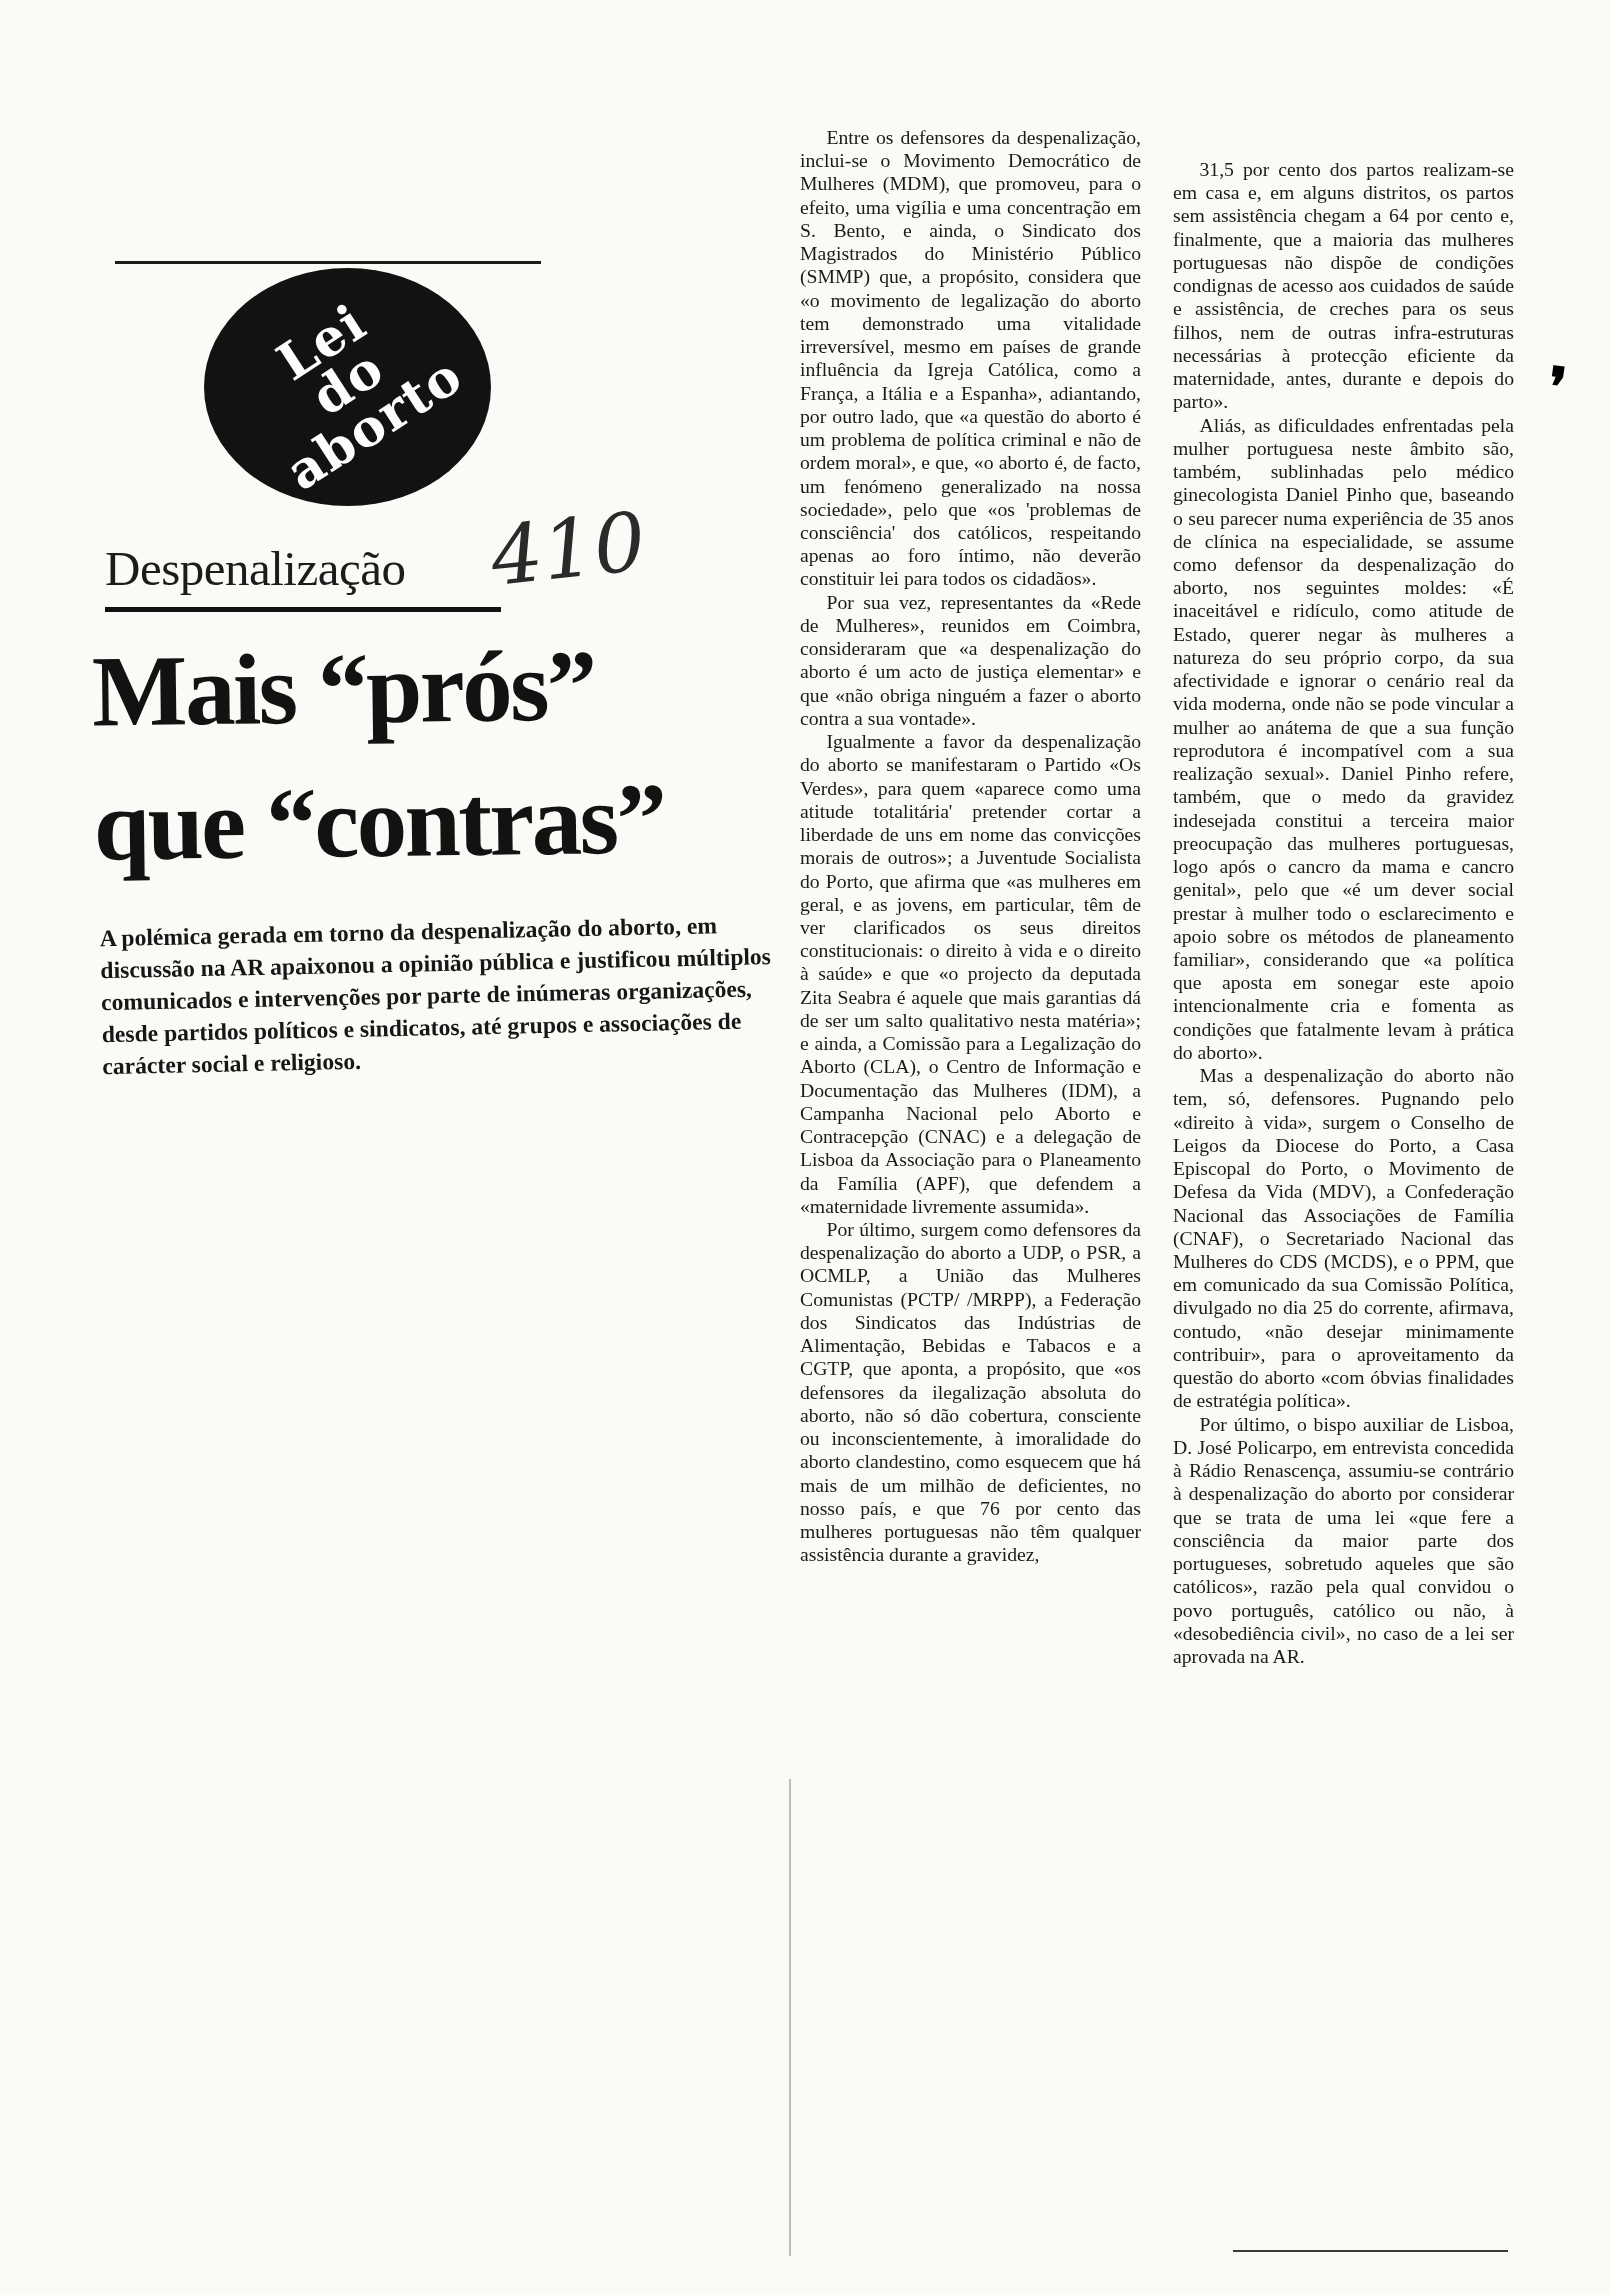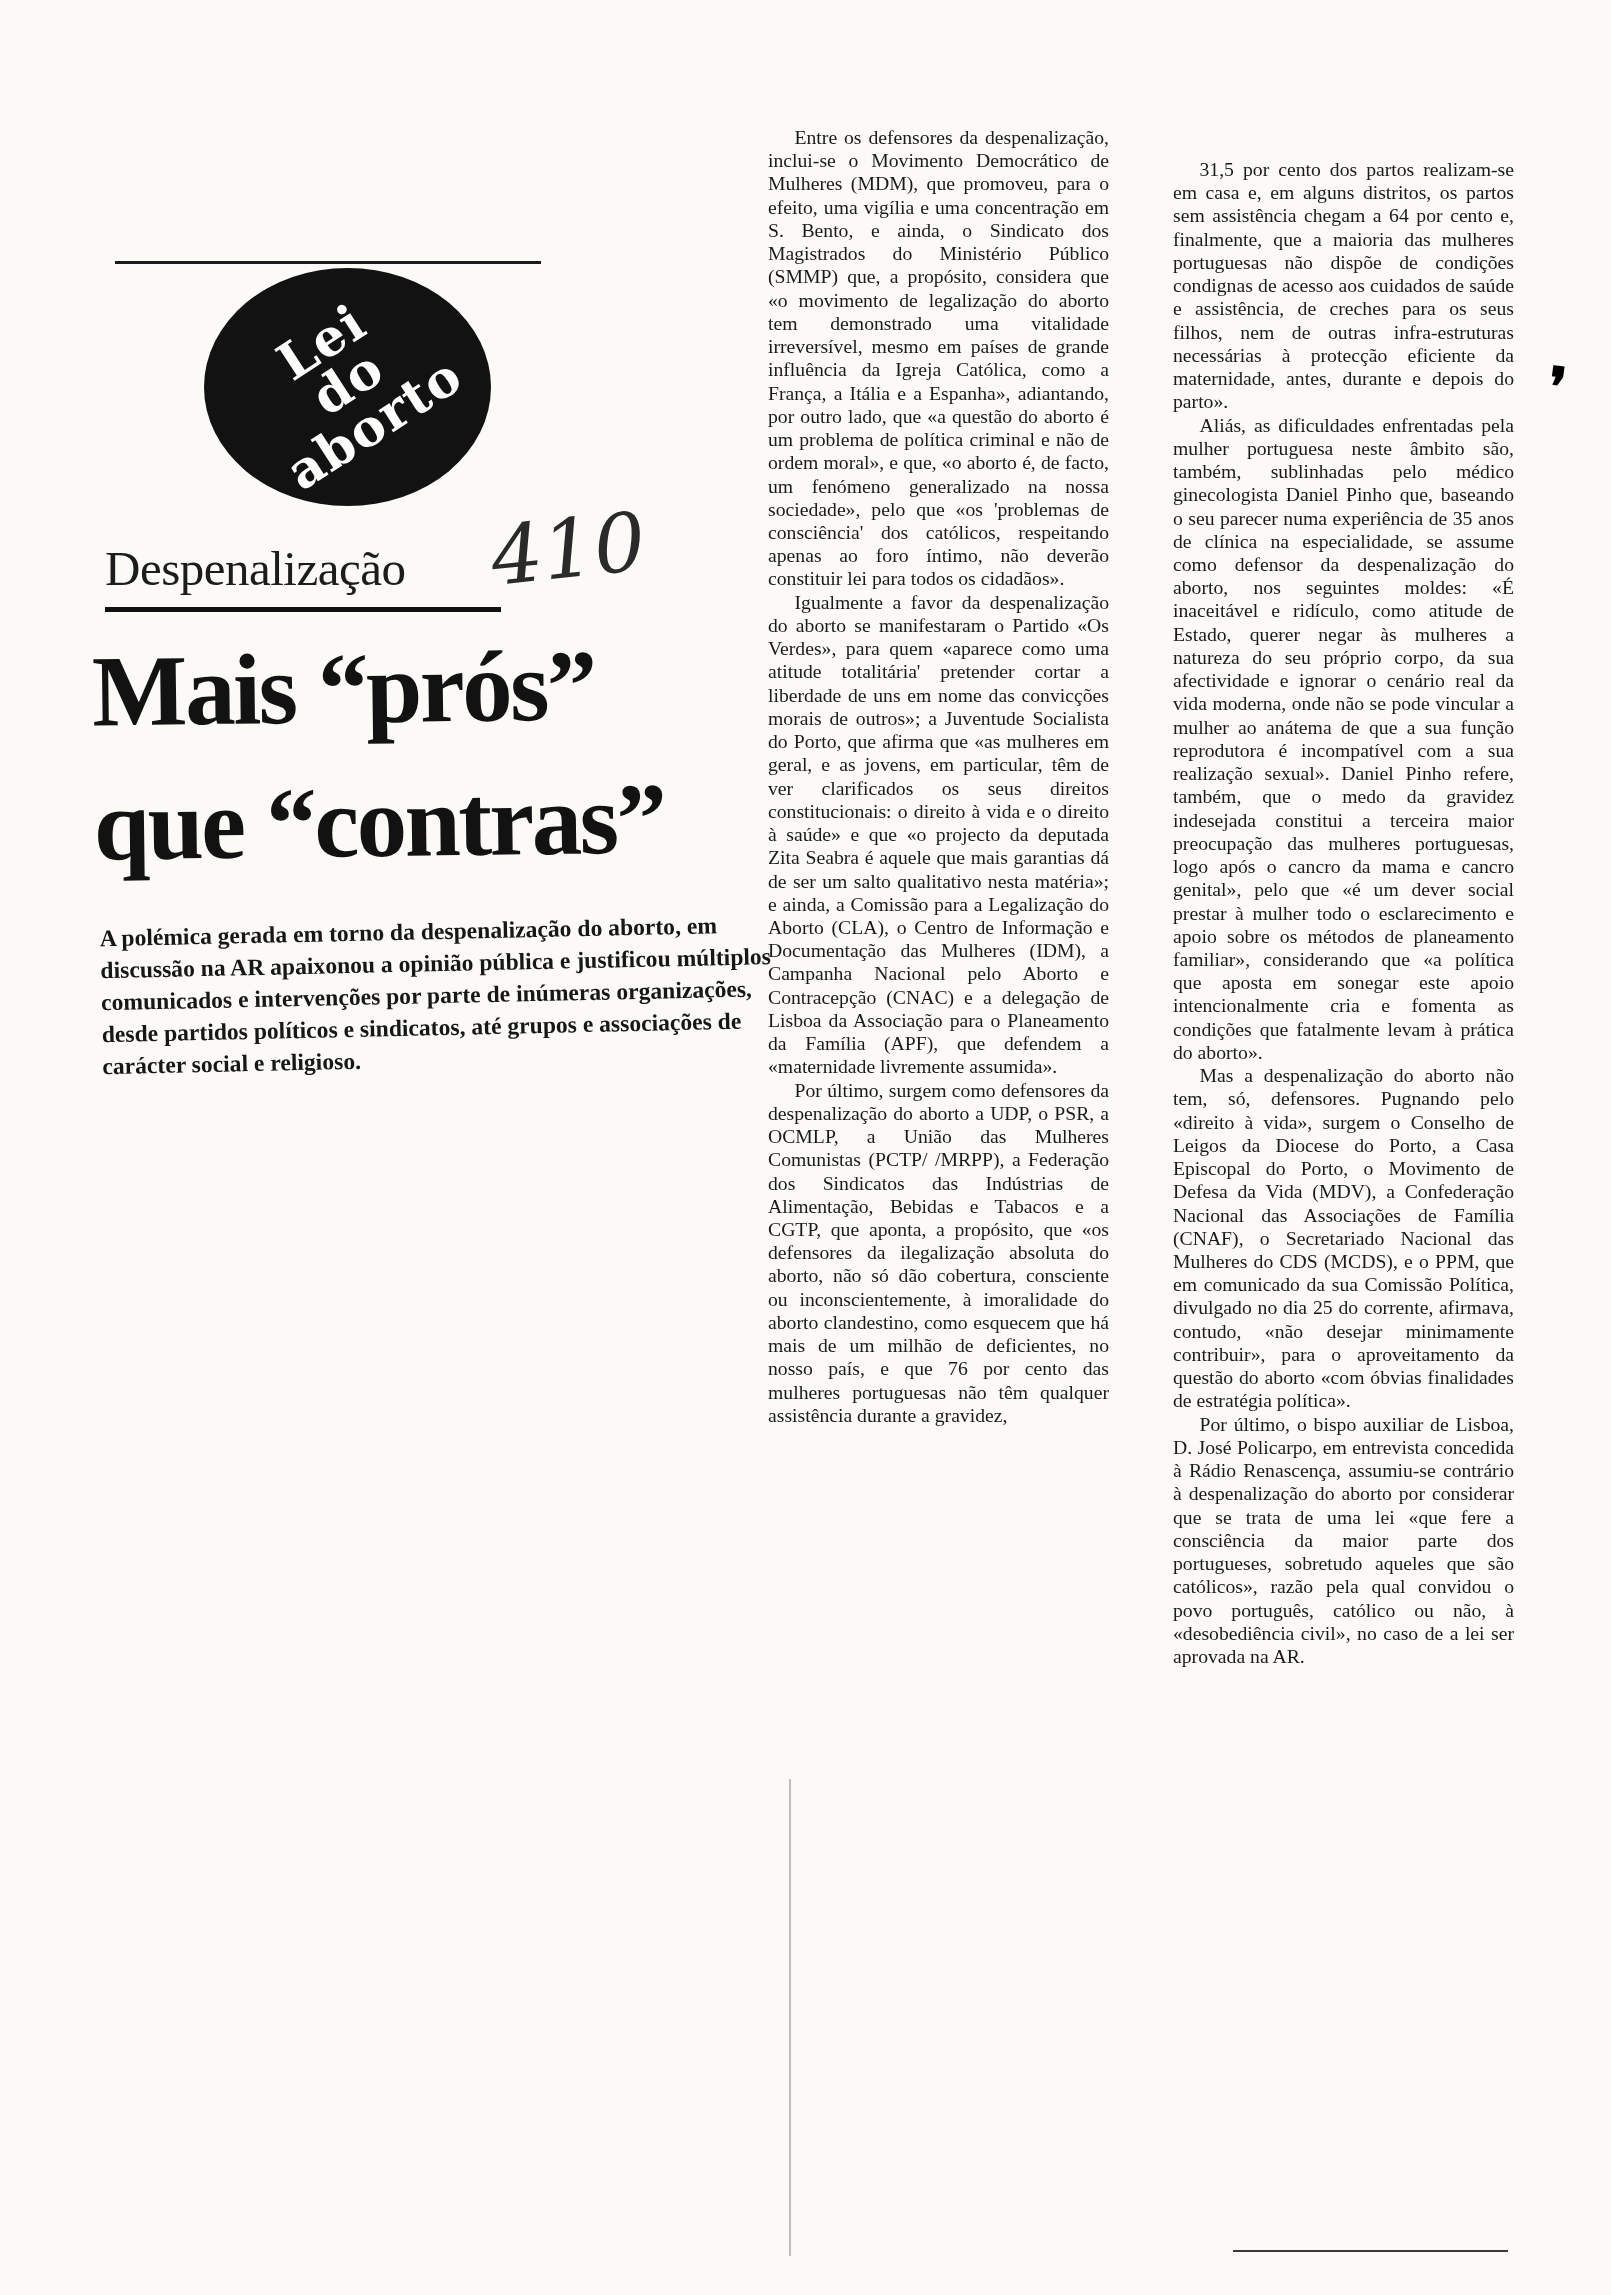--- a/index.html
+++ b/index.html
@@ -53,21 +53,21 @@
     font-size:23.6px; font-weight:bold; line-height:1.36;
     transform:rotate(-1.2deg); color:#171717;
   }
 
   
   .col {
     position:absolute; top:126px; width:341px;
     font-size:19.7px; line-height:1.18; text-align:justify;
     hyphens:auto; color:#1a1a1a;
   }
-  .col-1 { left:768px; }
+  .col-1 { left:800px; }
   .col-2 { left:1173px;margin-top:32px; }
   .col p { text-indent:26.5px; }
 </style>
 </head>
 <body>
 
 <div class="page">
 
   <div class="rule-top"></div>
 
@@ -85,20 +85,21 @@
 
   <h1 class="headline">
     <div>Mais “prós”</div>
     <div>que “contras”</div>
   </h1>
 
   <p class="lede">A polémica gerada em torno da despenalização do aborto, em discussão na AR apaixonou a opinião pública e justificou múltiplos comunicados e intervenções por parte de inúmeras organizações, desde partidos políticos e sindicatos, até grupos e associações de carácter social e religioso.</p>
 
   <div class="col col-1">
       <p>Entre os defensores da despenalização, inclui-se o Movimento Democrático de Mulheres (MDM), que promoveu, para o efeito, uma vigília e uma concentração em S. Bento, e ainda, o Sindicato dos Magistrados do Ministério Público (SMMP) que, a propósito, considera que «o movimento de legalização do aborto tem demonstrado uma vitalidade irreversível, mesmo em países de grande influência da Igreja Católica, como a França, a Itália e a Espanha», adiantando, por outro lado, que «a questão do aborto é um problema de política criminal e não de ordem moral», e que, «o aborto é, de facto, um fenómeno generalizado na nossa sociedade», pelo que «os 'problemas de consciência' dos católicos, respeitando apenas ao foro íntimo, não deverão constituir lei para todos os cidadãos».</p>
+      <p>Por sua vez, representantes da «Rede de Mulheres», reunidos em Coimbra, consideraram que «a despenalização do aborto é um acto de justiça elementar» e que «não obriga ninguém a fazer o aborto contra a sua vontade».</p>
       <p>Igualmente a favor da despenalização do aborto se manifestaram o Partido «Os Verdes», para quem «aparece como uma atitude totalitária' pretender cortar a liberdade de uns em nome das convicções morais de outros»; a Juventude Socialista do Porto, que afirma que «as mulheres em geral, e as jovens, em particular, têm de ver clarificados os seus direitos constitucionais: o direito à vida e o direito à saúde» e que «o projecto da deputada Zita Seabra é aquele que mais garantias dá de ser um salto qualitativo nesta matéria»; e ainda, a Comissão para a Legalização do Aborto (CLA), o Centro de Informação e Documentação das Mulheres (IDM), a Campanha Nacional pelo Aborto e Contracepção (CNAC) e a delegação de Lisboa da Associação para o Planeamento da Família (APF), que defendem a «maternidade livremente assumida».</p>
       <p>Por último, surgem como defensores da despenalização do aborto a UDP, o PSR, a OCMLP, a União das Mulheres Comunistas (PCTP/ /MRPP), a Federação dos Sindicatos das Indústrias de Alimentação, Bebidas e Tabacos e a CGTP, que aponta, a propósito, que «os defensores da ilegalização absoluta do aborto, não só dão cobertura, consciente ou inconscientemente, à imoralidade do aborto clandestino, como esquecem que há mais de um milhão de deficientes, no nosso país, e que 76 por cento das mulheres portuguesas não têm qualquer assistência durante a gravidez,</p>
     </div>
   <div class="col col-2">
       <p>31,5 por cento dos partos realizam-se em casa e, em alguns distritos, os partos sem assistência chegam a 64 por cento e, finalmente, que a maioria das mulheres portuguesas não dispõe de condições condignas de acesso aos cuidados de saúde e assistência, de creches para os seus filhos, nem de outras infra-estruturas necessárias à protecção eficiente da maternidade, antes, durante e depois do parto».</p>
       <p>Aliás, as dificuldades enfrentadas pela mulher portuguesa neste âmbito são, também, sublinhadas pelo médico ginecologista Daniel Pinho que, baseando o seu parecer numa experiência de 35 anos de clínica na especialidade, se assume como defensor da despenalização do aborto, nos seguintes moldes: «É inaceitável e ridículo, como atitude de Estado, querer negar às mulheres a natureza do seu próprio corpo, da sua afectividade e ignorar o cenário real da vida moderna, onde não se pode vincular a mulher ao anátema de que a sua função reprodutora é incompatível com a sua realização sexual». Daniel Pinho refere, também, que o medo da gravidez indesejada constitui a terceira maior preocupação das mulheres portuguesas, logo após o cancro da mama e cancro genital», pelo que «é um dever social prestar à mulher todo o esclarecimento e apoio sobre os métodos de planeamento familiar», considerando que «a política que aposta em sonegar este apoio intencionalmente cria e fomenta as condições que fatalmente levam à prática do aborto».</p>
       <p>Mas a despenalização do aborto não tem, só, defensores. Pugnando pelo «direito à vida», surgem o Conselho de Leigos da Diocese do Porto, a Casa Episcopal do Porto, o Movimento de Defesa da Vida (MDV), a Confederação Nacional das Associações de Família (CNAF), o Secretariado Nacional das Mulheres do CDS (MCDS), e o PPM, que em comunicado da sua Comissão Política, divulgado no dia 25 do corrente, afirmava, contudo, «não desejar minimamente contribuir», para o aproveitamento da questão do aborto «com óbvias finalidades de estratégia política».</p>
       <p>Por último, o bispo auxiliar de Lisboa, D. José Policarpo, em entrevista concedida à Rádio Renascença, assumiu-se contrário à despenalização do aborto por considerar que se trata de uma lei «que fere a consciência da maior parte dos portugueses, sobretudo aqueles que são católicos», razão pela qual convidou o povo português, católico ou não, à «desobediência civil», no caso de a lei ser aprovada na AR.</p>
     </div>
 

